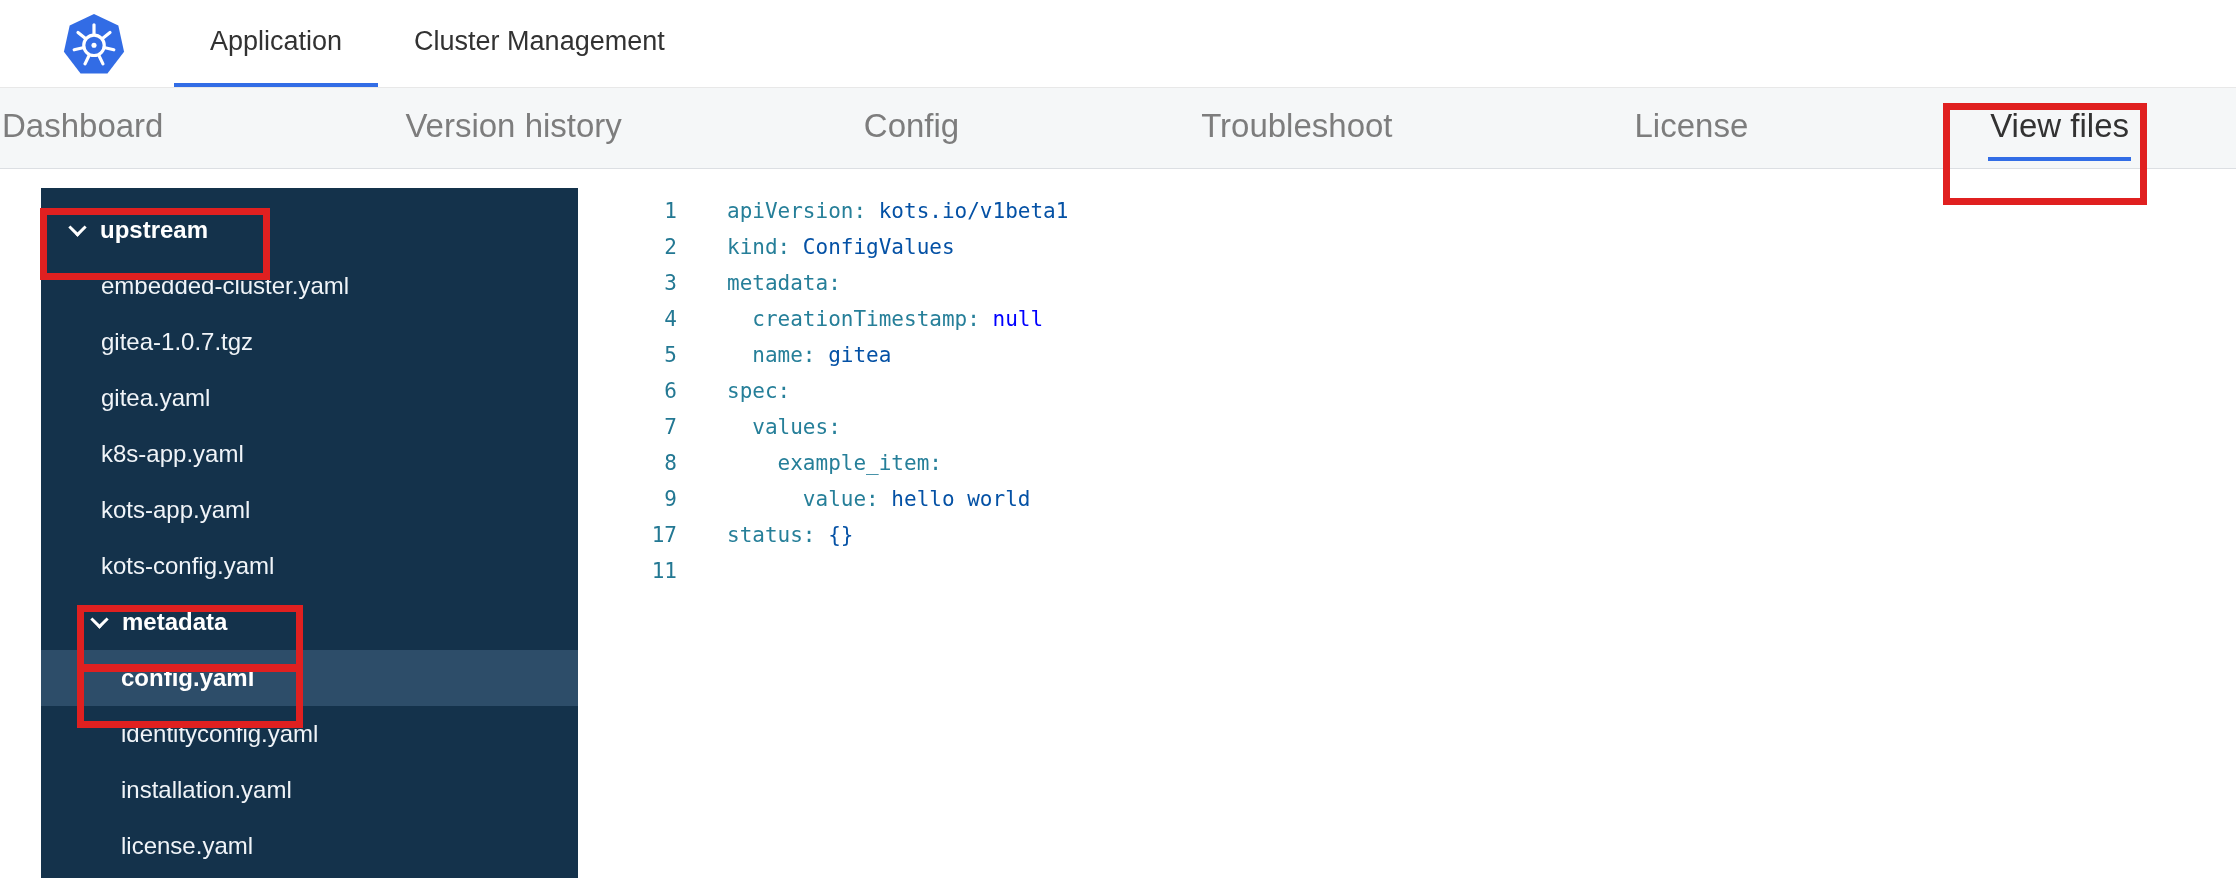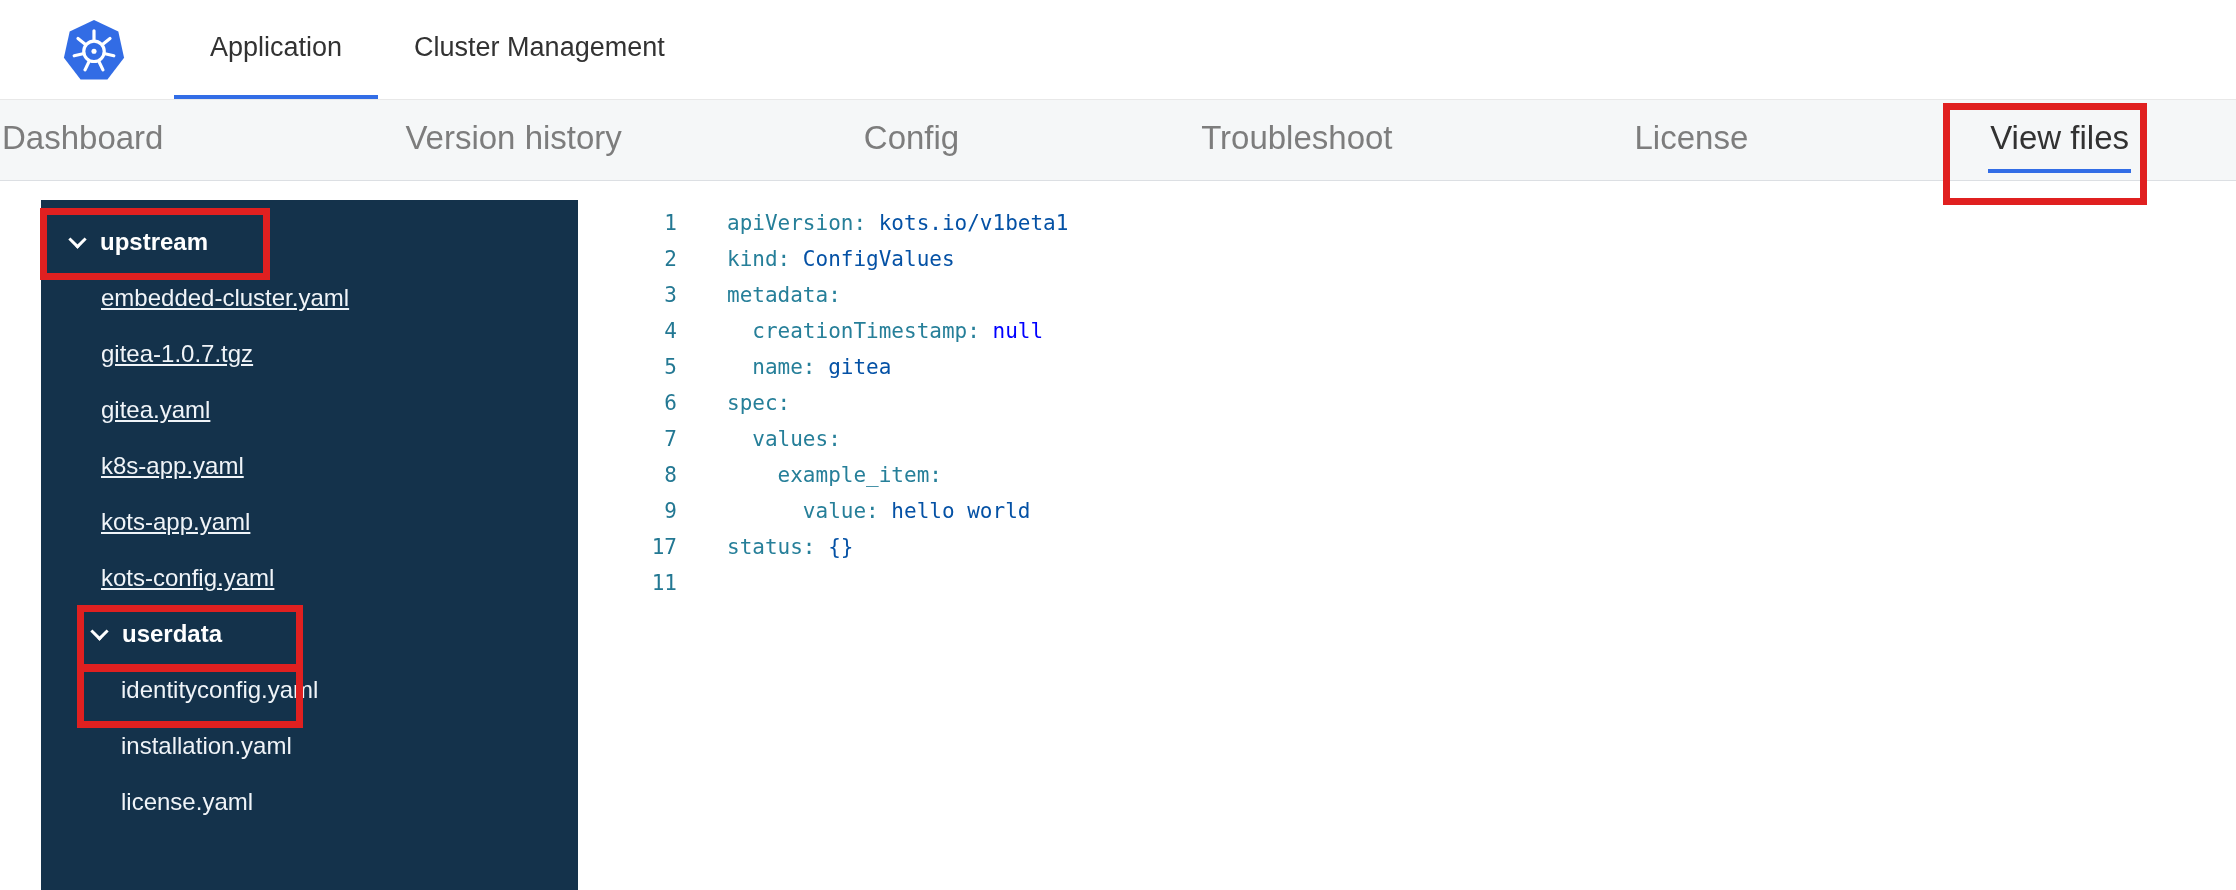--- a/index.html
+++ b/index.html
@@ -1,20 +1,20 @@
 <!DOCTYPE html>
 <html style="--accent: #326de6; --subnav-bg: #f5f7f8; --sidebar-bg: #14324b; --sidebar-selected: #2d4d69; --code-key: #267f99; --code-value: #0451a5; --code-keyword: #0000ff; --line-number: #237893;"><head>
 <meta charset="utf-8">
 <style>
   * { box-sizing: border-box; margin: 0; padding: 0; }
   html, body { width: 2236px; height: 890px; background: #fff; overflow: hidden;
     font-family: "Liberation Sans", sans-serif; }
 
   
-  .topbar { height: 100px; border-bottom: 1px solid #e8e8e8; display: flex; align-items: stretch; background: #fff; }
+  .topbar { height: 88px; border-bottom: 1px solid #e8e8e8; display: flex; align-items: stretch; background: #fff; }
   .logo-wrap { width: 70px; margin-left: 62px; display: flex; align-items: center; }
   .logo-wrap svg { width: 64px; height: 64px; }
   .top-tabs { display: flex; margin-left: 42px; }
   .top-tab { display: flex; align-items: center; padding: 0 36px; font-size: 27px; color: #323232;
     border-bottom: 4px solid transparent; cursor: pointer; }
   .top-tab.active { border-bottom-color: var(--accent, #326de6); }
 
   
   .subnav { height: 81px; background: var(--subnav-bg, #f5f7f8); border-bottom: 1px solid #dcdfe3;
     display: flex; align-items: center; justify-content: space-between; gap: 118px; padding-right: 105px;
@@ -24,21 +24,21 @@
 
   
   .content { position: relative; height: 709px; }
 
   
   .filetree { position: absolute; left: 41px; top: 19px; bottom: 0; width: 623px;
     background: var(--sidebar-bg, #14324b); color: #f0f4f8; padding-top: 14px; overflow: hidden; }
   .tree-row { height: 56px; display: flex; align-items: center; font-size: 24px; cursor: pointer; white-space: nowrap; }
   .tree-row.group { font-weight: bold; color: #ffffff; }
   .tree-row.group.lvl0 { padding-left: 30px; }
-  .tree-row.file.lvl0  { padding-left: 60px; text-decoration: underline; }
+  .tree-row.file.lvl0  { padding-left: 60px; }
   .tree-row.group.lvl1 { padding-left: 52px; }
   .tree-row.file.lvl1  { padding-left: 80px; }
   .tree-row.selected { background: var(--sidebar-selected, #2d4d69); color: #fff; font-weight: bold; }
   .chev { width: 13px; height: 13px; border-style: solid; border-color: #fff; border-width: 0 3px 3px 0;
     transform: rotate(45deg); margin-right: 16px; margin-top: -6px; flex: 0 0 auto; }
 
   
   .editor { position: absolute; left: 578px; right: 0; top: 0; bottom: 0; background: #fff; padding-top: 24px; }
   .code-line { display: flex; line-height: 36px; font-family: "DejaVu Sans Mono", monospace; font-size: 21px; }
   .ln { width: 99px; text-align: right; color: var(--line-number, #237893); flex: 0 0 auto; }
@@ -96,22 +96,23 @@
         <span>upstream</span>
       </div>
       <div class="tree-row file lvl0">embedded-cluster.yaml</div>
       <div class="tree-row file lvl0">gitea-1.0.7.tgz</div>
       <div class="tree-row file lvl0">gitea.yaml</div>
       <div class="tree-row file lvl0">k8s-app.yaml</div>
       <div class="tree-row file lvl0">kots-app.yaml</div>
       <div class="tree-row file lvl0">kots-config.yaml</div>
       <div class="tree-row group lvl1">
         <span class="chev"></span>
-        <span>userdata</span>
+        <span>metadata</span>
       </div>
+      <div class="tree-row file lvl1 selected">config.yaml</div>
       <div class="tree-row file lvl1">identityconfig.yaml</div>
       <div class="tree-row file lvl1">installation.yaml</div>
       <div class="tree-row file lvl1">license.yaml</div>
     </aside>
   <main class="editor">
     <div class="lines">
         <div class="code-line">
           <span class="ln">1</span>
           <span class="code"><span class="tk-key">apiVersion:</span><span class="tk-val"> kots.io/v1beta1</span></span>
         </div>

